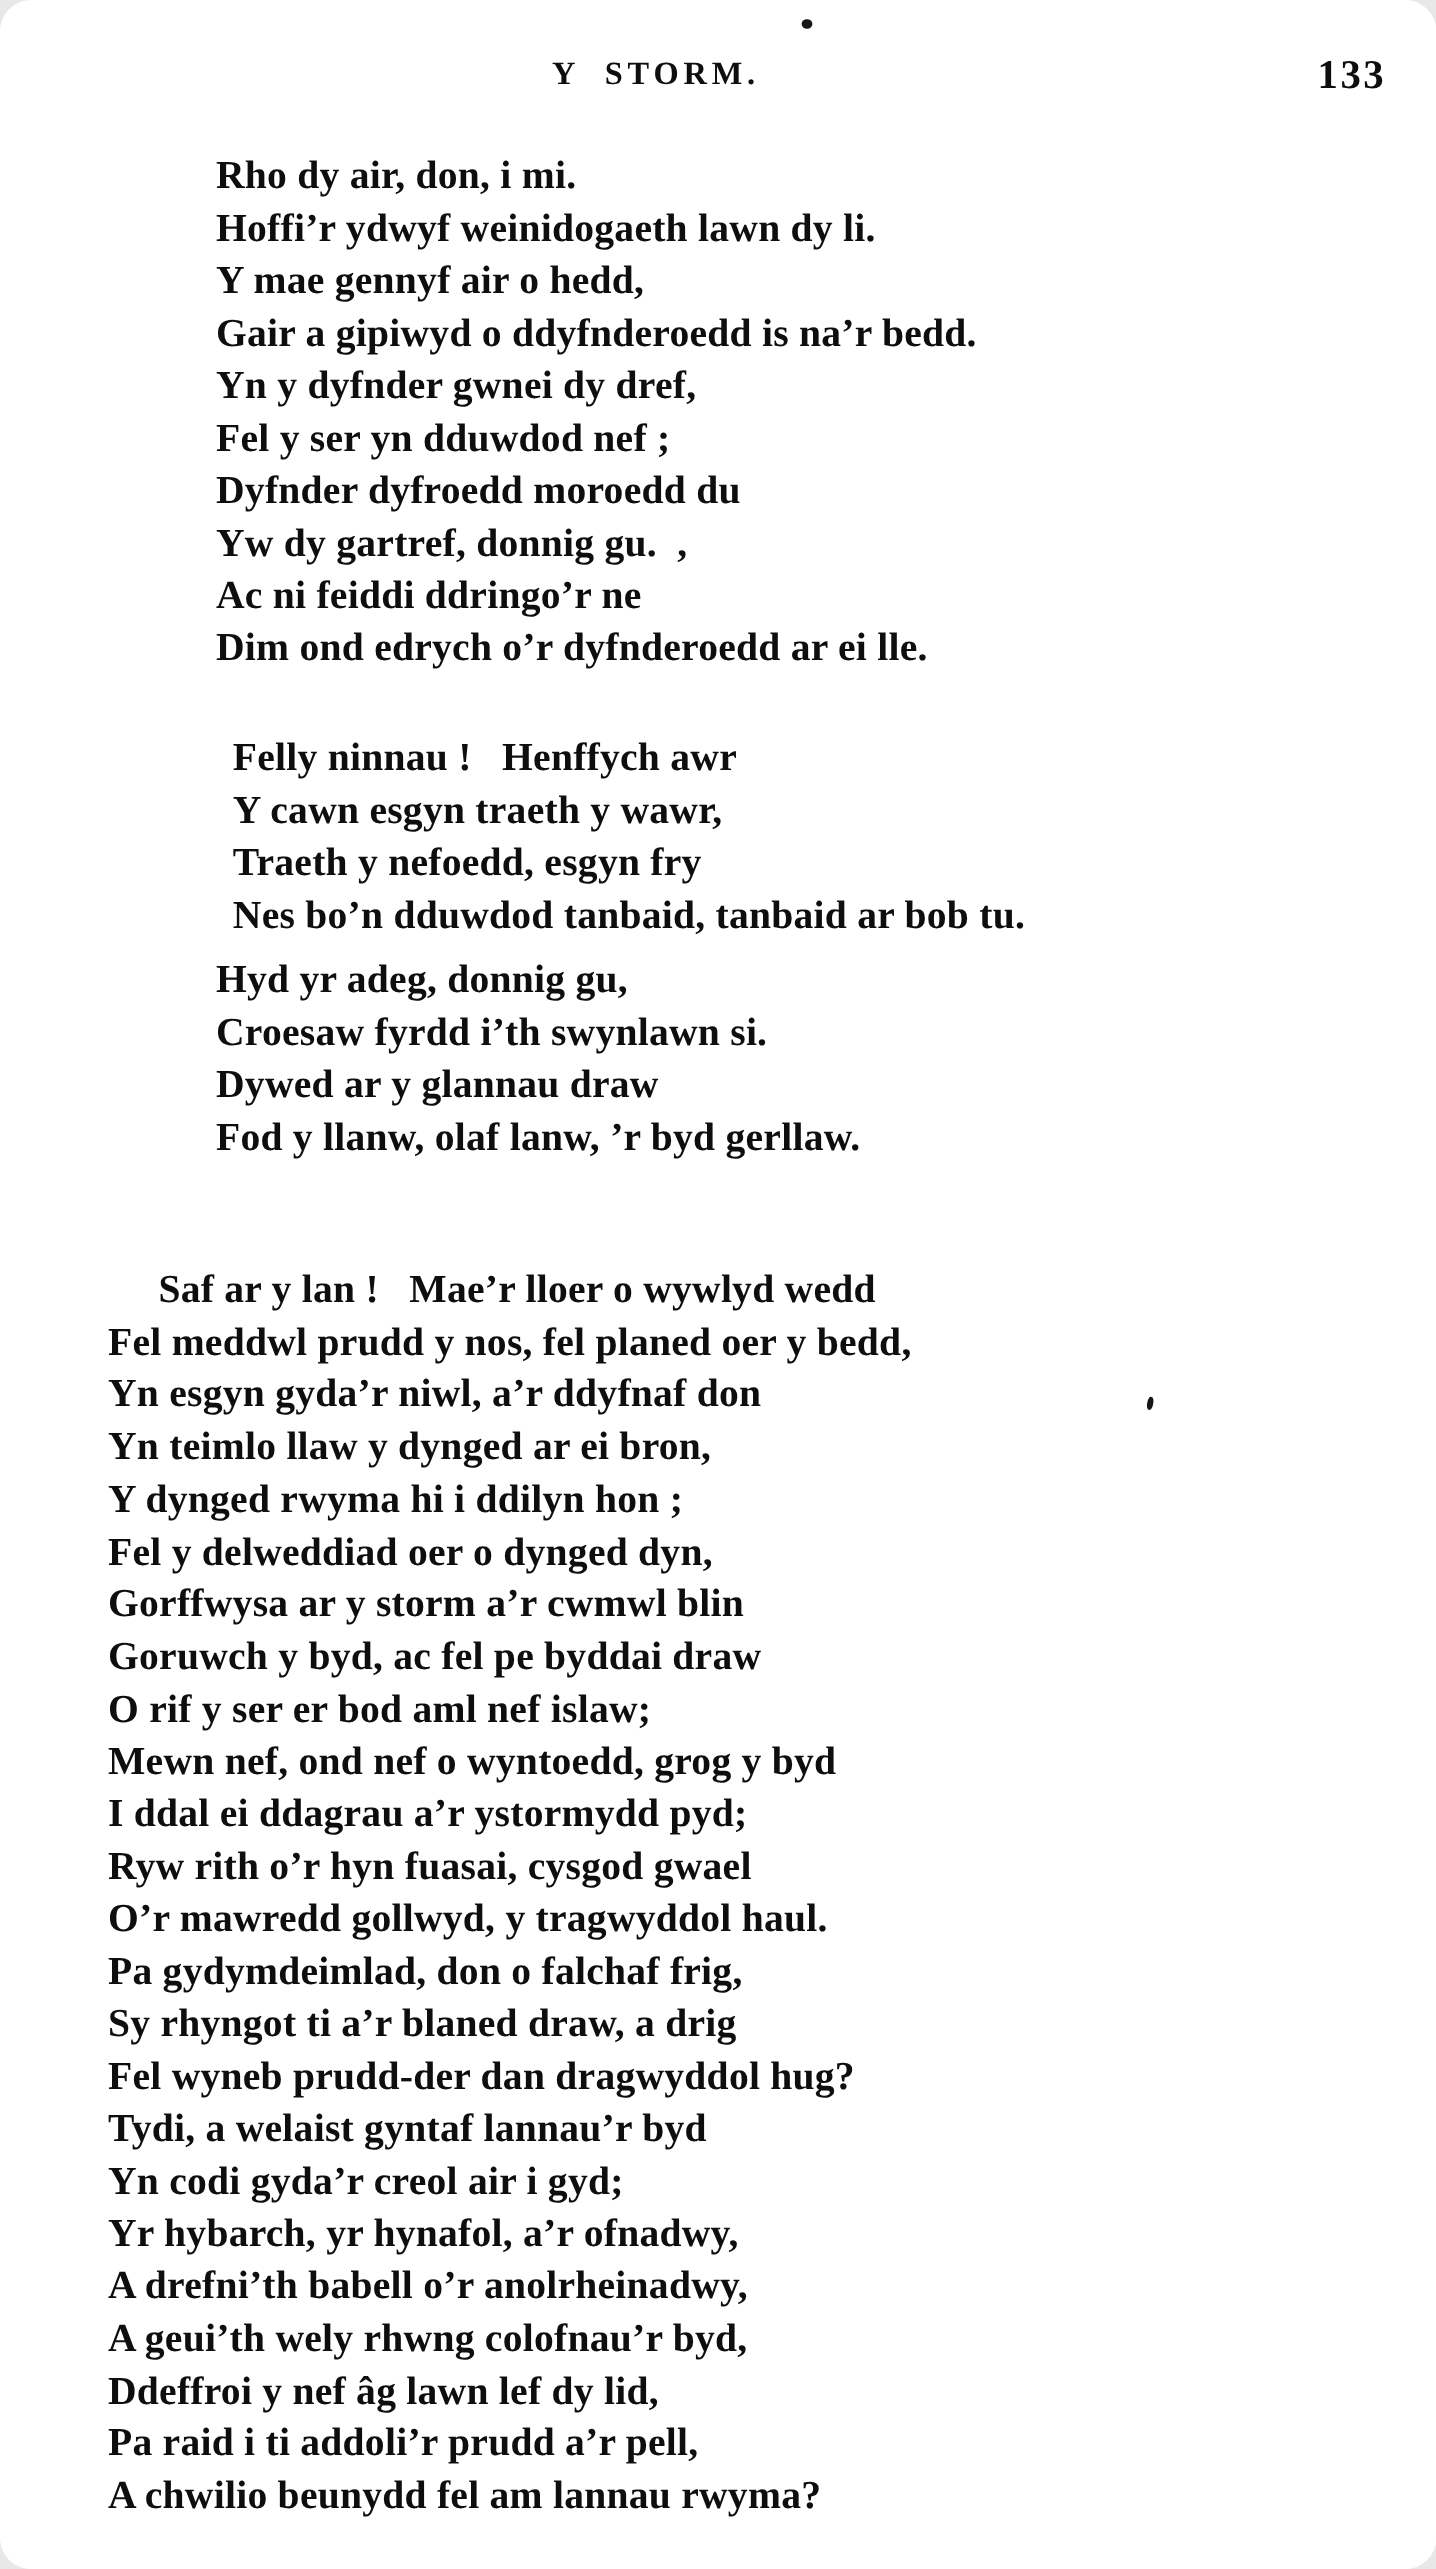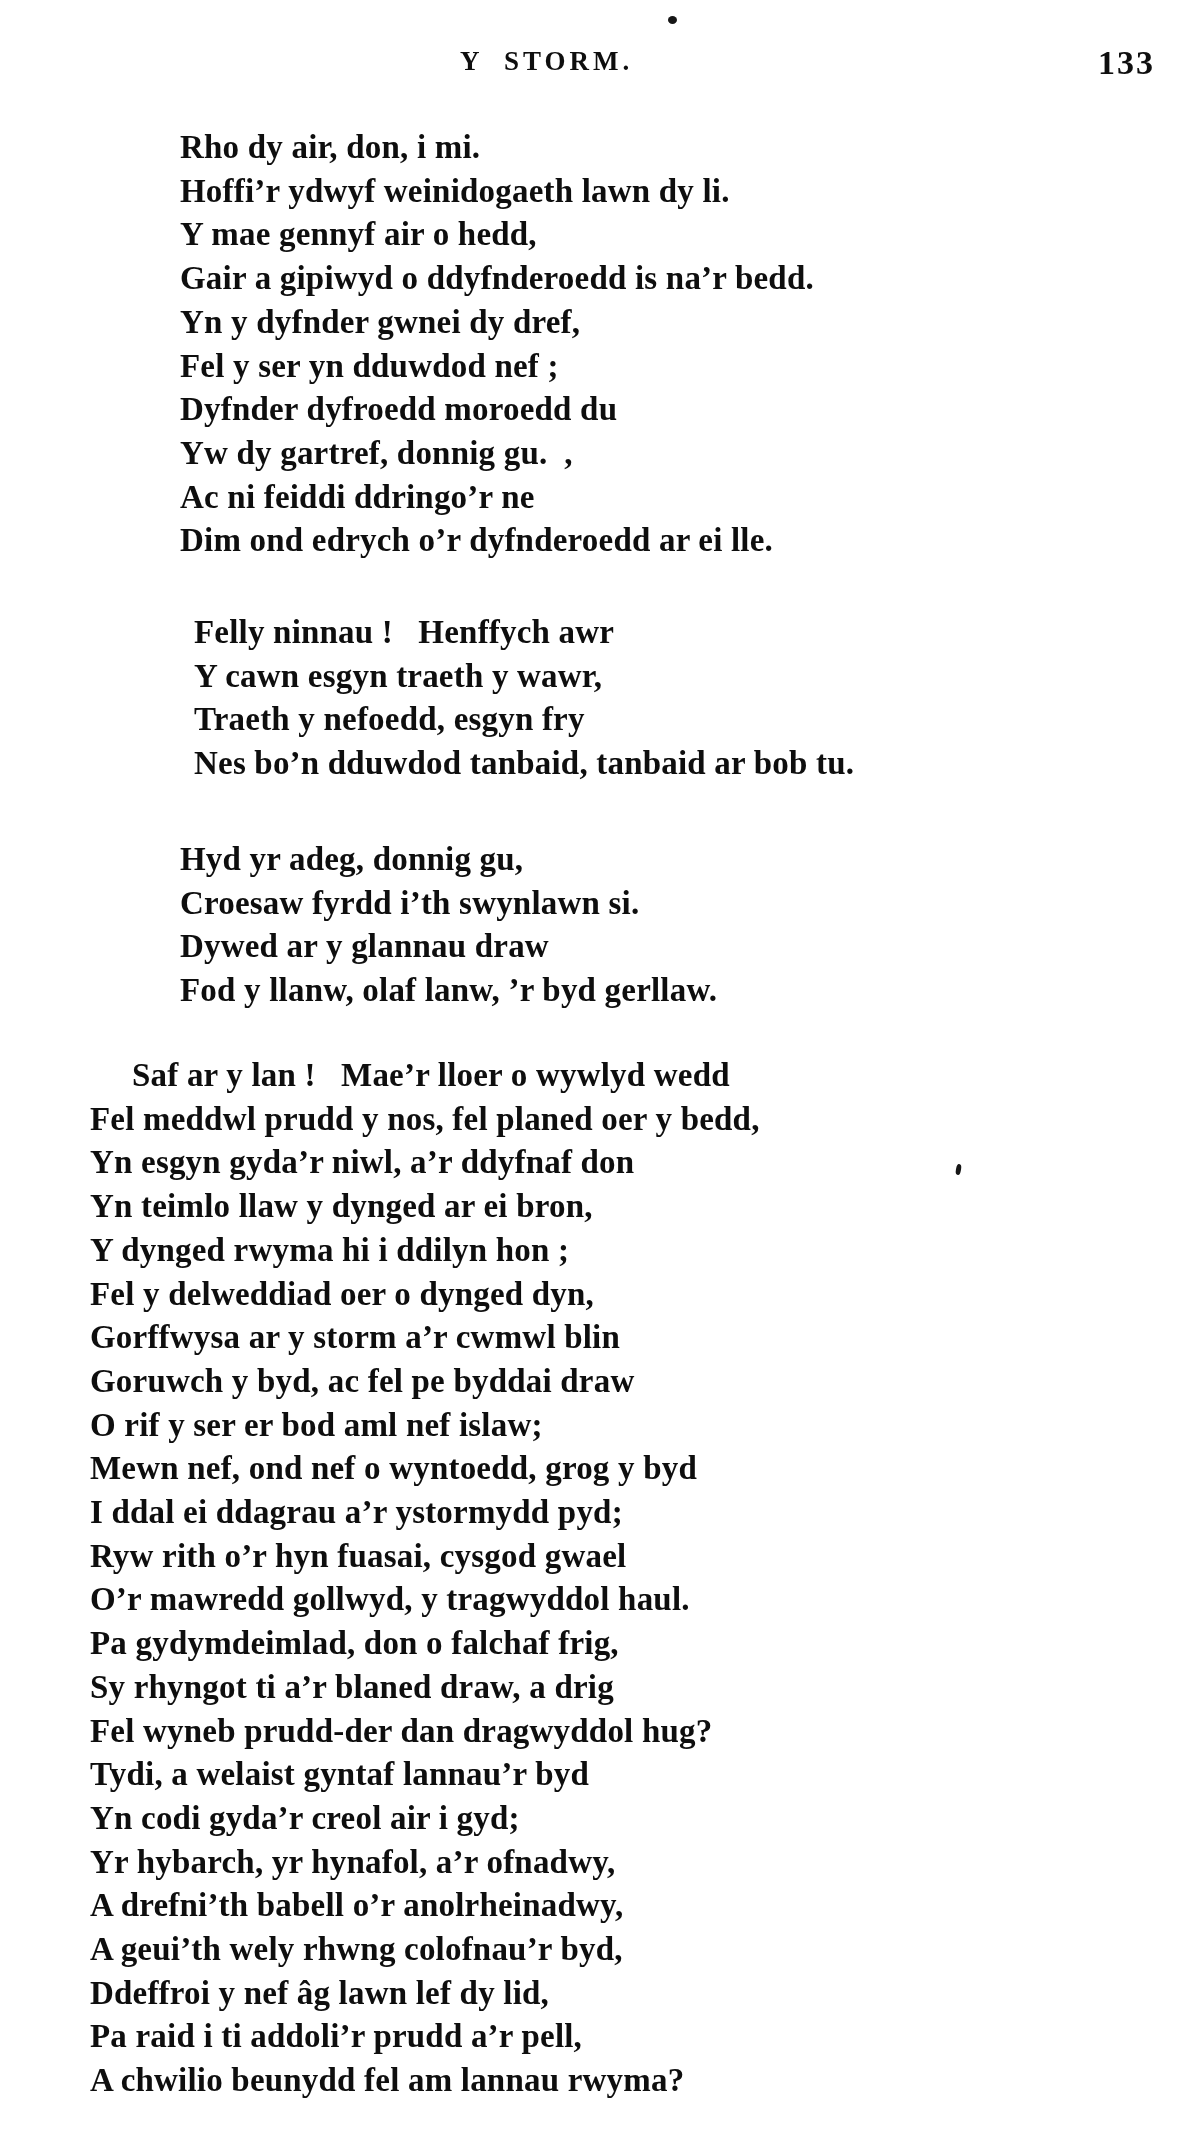--- a/index.html
+++ b/index.html
@@ -4,40 +4,41 @@
 <style>
   html,body{margin:0;padding:0;background:#e8e8e8;}
   .page{
     position:relative;
     width:1197px;height:2141px;
     background:#ffffff;
     color:#0e0e0e;
     font-family:"Liberation Serif","DejaVu Serif",serif;
     font-weight:700;
     overflow:hidden;
+    border-radius:26px;
   }
   .running-head{
     position:absolute;top:46px;left:460px;
     font-size:27px;letter-spacing:4px;
     white-space:pre;
   }
   .page-number{
     position:absolute;top:44px;left:1098px;
     font-size:34px;letter-spacing:2px;
   }
   .stanza{position:absolute;}
   .line{
     font-size:33px;
     line-height:43.7px;
     letter-spacing:0.2px;
     white-space:pre;
   }
   #stanza-1{top:126px;left:180px;}
   #stanza-2{top:611px;left:194px;}
-  #stanza-3{top:838px;left:180px;}
+  #stanza-3{top:796px;left:180px;}
   #stanza-4{top:1054px;left:90px;}
   #stanza-4 .line.first{ text-indent:42px; }
   .ink-dot{
     position:absolute;background:#161616;border-radius:50%;
   }
   #speck-top{left:668px;top:16px;width:9px;height:8px;}
   #speck-right{left:956px;top:1164px;width:5px;height:11px;border-radius:45%;transform:rotate(10deg);}
 </style>
 </head>
 <body>

